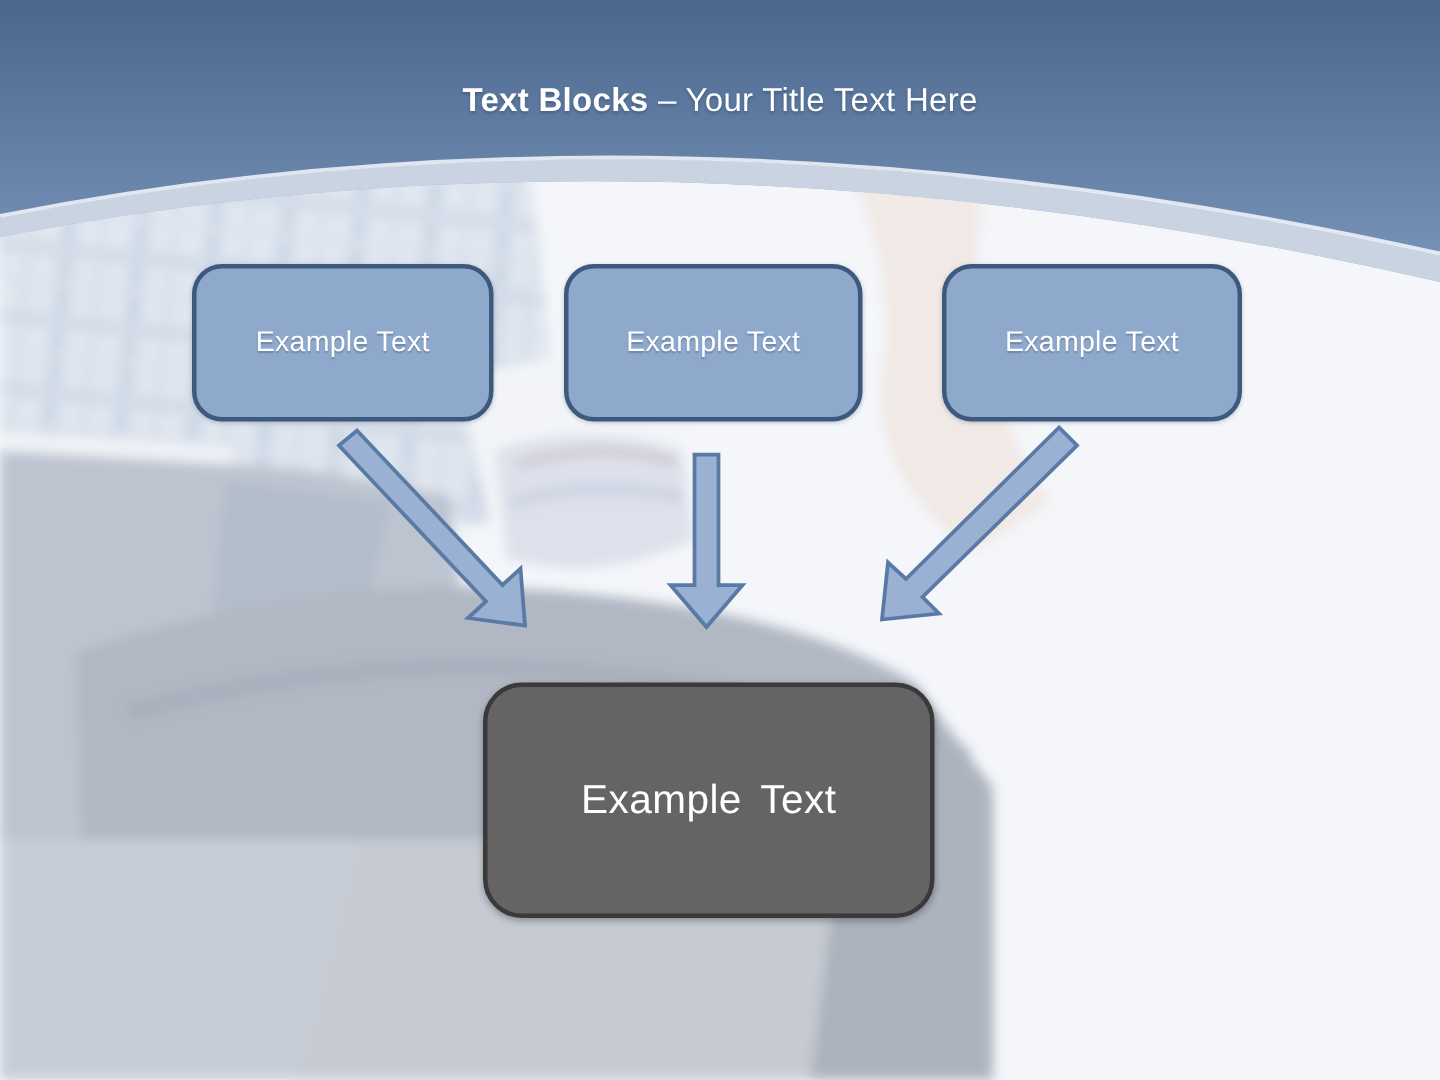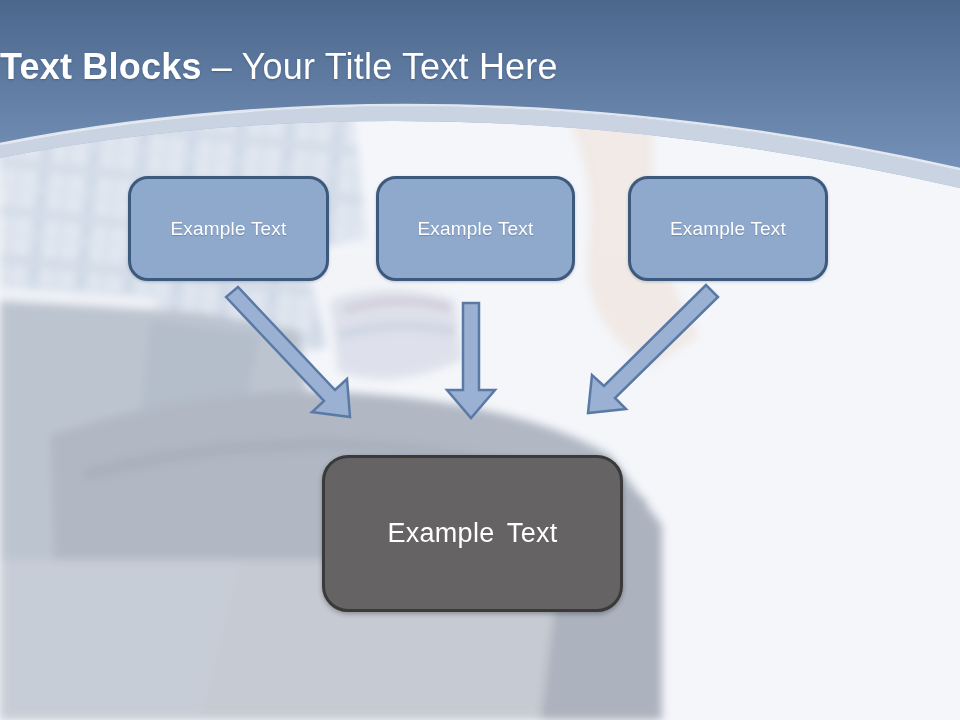--- a/index.html
+++ b/index.html
@@ -6,22 +6,22 @@
   .slide{
     position:relative;
     width:960px;height:720px;
     overflow:hidden;
     background:#f4f6fa;
     font-family:"Liberation Sans", sans-serif;
   }
   .bg{position:absolute;left:0;top:0;width:960px;height:720px;display:block;}
   .title{
     position:absolute;left:0;top:48px;width:960px;
-    margin:0;
-    font-size:36px;line-height:38px;
+    margin:0;text-align:center;
+    font-size:22px;line-height:38px;
     color:#ffffff;font-weight:400;
     letter-spacing:.2px;
     text-shadow:0 1px 2px rgba(30,50,80,.35);
   }
   .title .t-bold{font-weight:700;}
   .block{
     position:absolute;top:176px;height:105px;width:201px;
     background:#8fa9cc;
     border:3px solid #3d5a7e;
     border-radius:20px;

